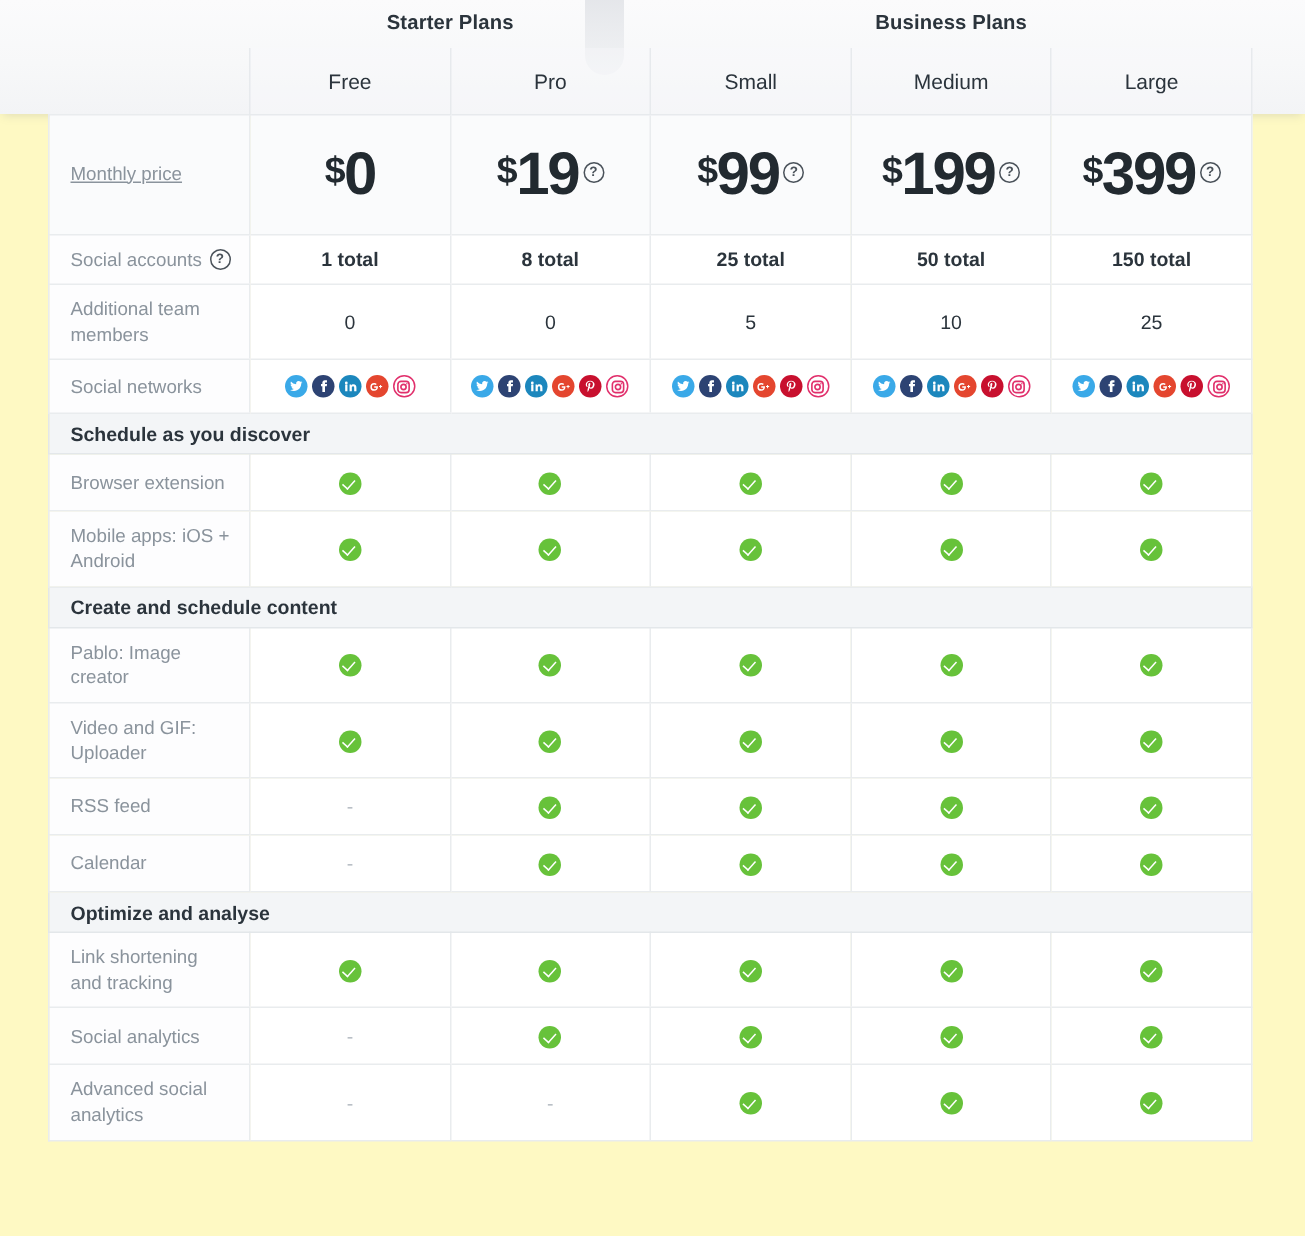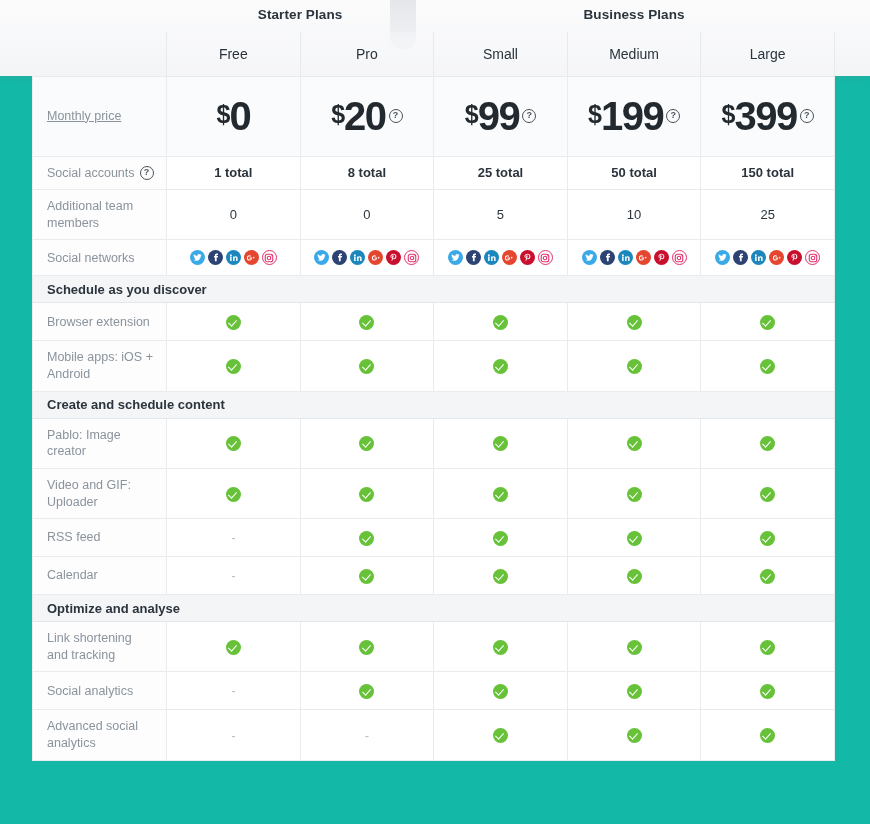--- a/index.html
+++ b/index.html
@@ -14,21 +14,21 @@
     overflow: hidden;
     font-family: "Liberation Sans", "DejaVu Sans", sans-serif;
     color: #323b43;
     -webkit-font-smoothing: antialiased;
   }
 
   #page {
     position: relative;
     width: 870px;
     height: 824px;
-    background: #14b8a6;
+    background: #fef9c3;
   }
 
   
   .header-band {
     position: absolute;
     top: 0; left: 0;
     width: 870px;
     height: 76px;
     background: linear-gradient(180deg,#fbfbfc 0%, #f7f8f9 55%, #f3f4f6 100%);
     box-shadow: 0 3px 6px -2px rgba(120,128,140,0.22);
@@ -252,21 +252,21 @@
           <td class="plan-blank"></td>
           <td class="plan">Free</td>
           <td class="plan">Pro</td>
           <td class="plan">Small</td>
           <td class="plan">Medium</td>
           <td class="plan last">Large</td>
         </tr>
         <tr class="price-row">
           <td class="lbl">Monthly price</td>
           <td class="val"><span class="price"><span class="cur">$</span><span class="amt">0</span></span></td>
-          <td class="val"><span class="price"><span class="cur">$</span><span class="amt">20</span><span class="help"><span class="help-icon">?</span></span></span></td>
+          <td class="val"><span class="price"><span class="cur">$</span><span class="amt">19</span><span class="help"><span class="help-icon">?</span></span></span></td>
           <td class="val"><span class="price"><span class="cur">$</span><span class="amt">99</span><span class="help"><span class="help-icon">?</span></span></span></td>
           <td class="val"><span class="price"><span class="cur">$</span><span class="amt">199</span><span class="help"><span class="help-icon">?</span></span></span></td>
           <td class="val last"><span class="price"><span class="cur">$</span><span class="amt">399</span><span class="help"><span class="help-icon">?</span></span></span></td>
         </tr>
         <tr style="height:32px">
           <td class="lbl">Social accounts<span class="help-icon">?</span></td>
           <td class="val">1 total</td>
           <td class="val">8 total</td>
           <td class="val">25 total</td>
           <td class="val">50 total</td>

